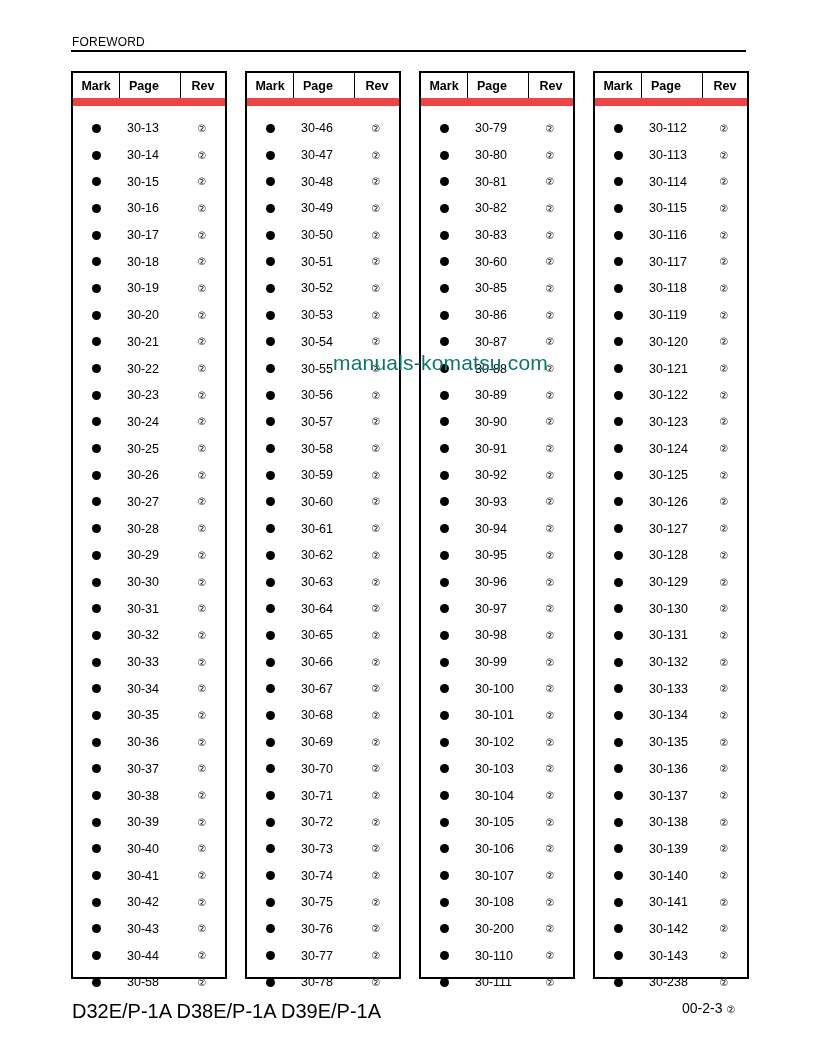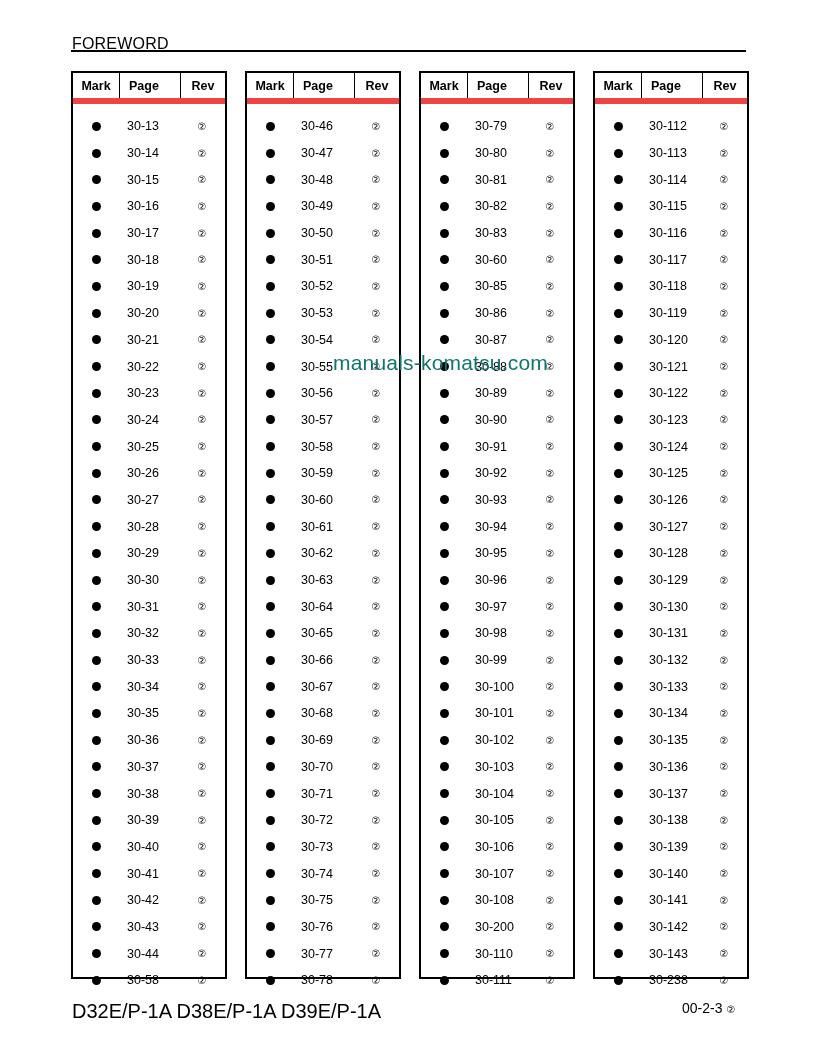--- a/index.html
+++ b/index.html
@@ -1,21 +1,21 @@
 <!DOCTYPE html>
 <html><head>
 <meta charset="utf-8">
 <style>
   html, body { margin: 0; padding: 0; background: #fff; }
   body { width: 816px; height: 1056px; position: relative; overflow: hidden;
          font-family: "Liberation Sans", "DejaVu Sans", sans-serif; color: #000; }
-  .hdr-title { position: absolute; left: 72px; top: 35px; font-size: 16px; letter-spacing: 0.2px; }
+  .hdr-title { position: absolute; left: 72px; top: 35px; font-size: 12px; letter-spacing: 0.2px; }
   .hdr-rule { position: absolute; left: 71px; top: 50px; width: 675px; height: 2px; background: #000; }
   .tbl { position: absolute; top: 71px; width: 152px; height: 904px; border: 2px solid #000; }
-  .tbl .head { display: flex; height: 25px; border-bottom: 6px solid #ef4444; font-weight: bold; font-size: 12.5px; }
+  .tbl .head { display: flex; height: 25px; border-bottom: 8px solid #ef4444; font-weight: bold; font-size: 12.5px; }
   .tbl .head div { display: flex; align-items: center; justify-content: center; box-sizing: border-box; }
   .c-mark { width: 47px; }
   .c-page { width: 61px; }
   .c-rev { width: 44px; }
   .tbl .head .c-mark, .tbl .head .c-page { border-right: 1px solid #000; }
   .tbl .head .c-page { justify-content: flex-start; padding-left: 9px; }
   .rows { padding-top: 9px; }
   .row { display: flex; height: 26.7px; align-items: center; font-size: 12.5px; }
   .row .c-mark { display: flex; justify-content: center; }
   .dot { width: 9px; height: 9px; background: #000; border-radius: 50%; display: inline-block; }

